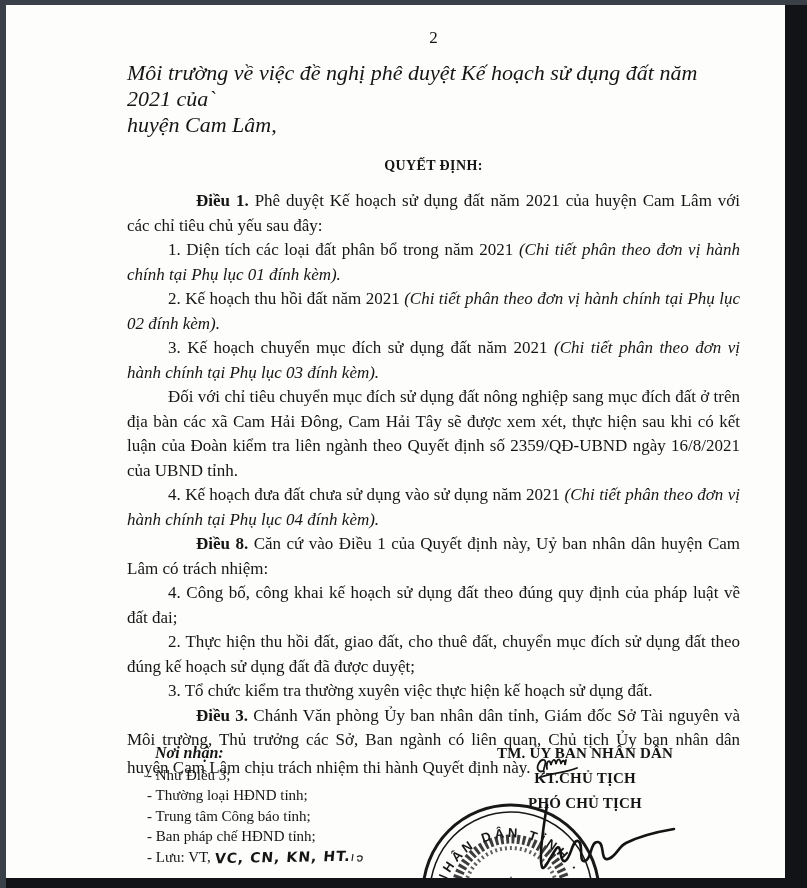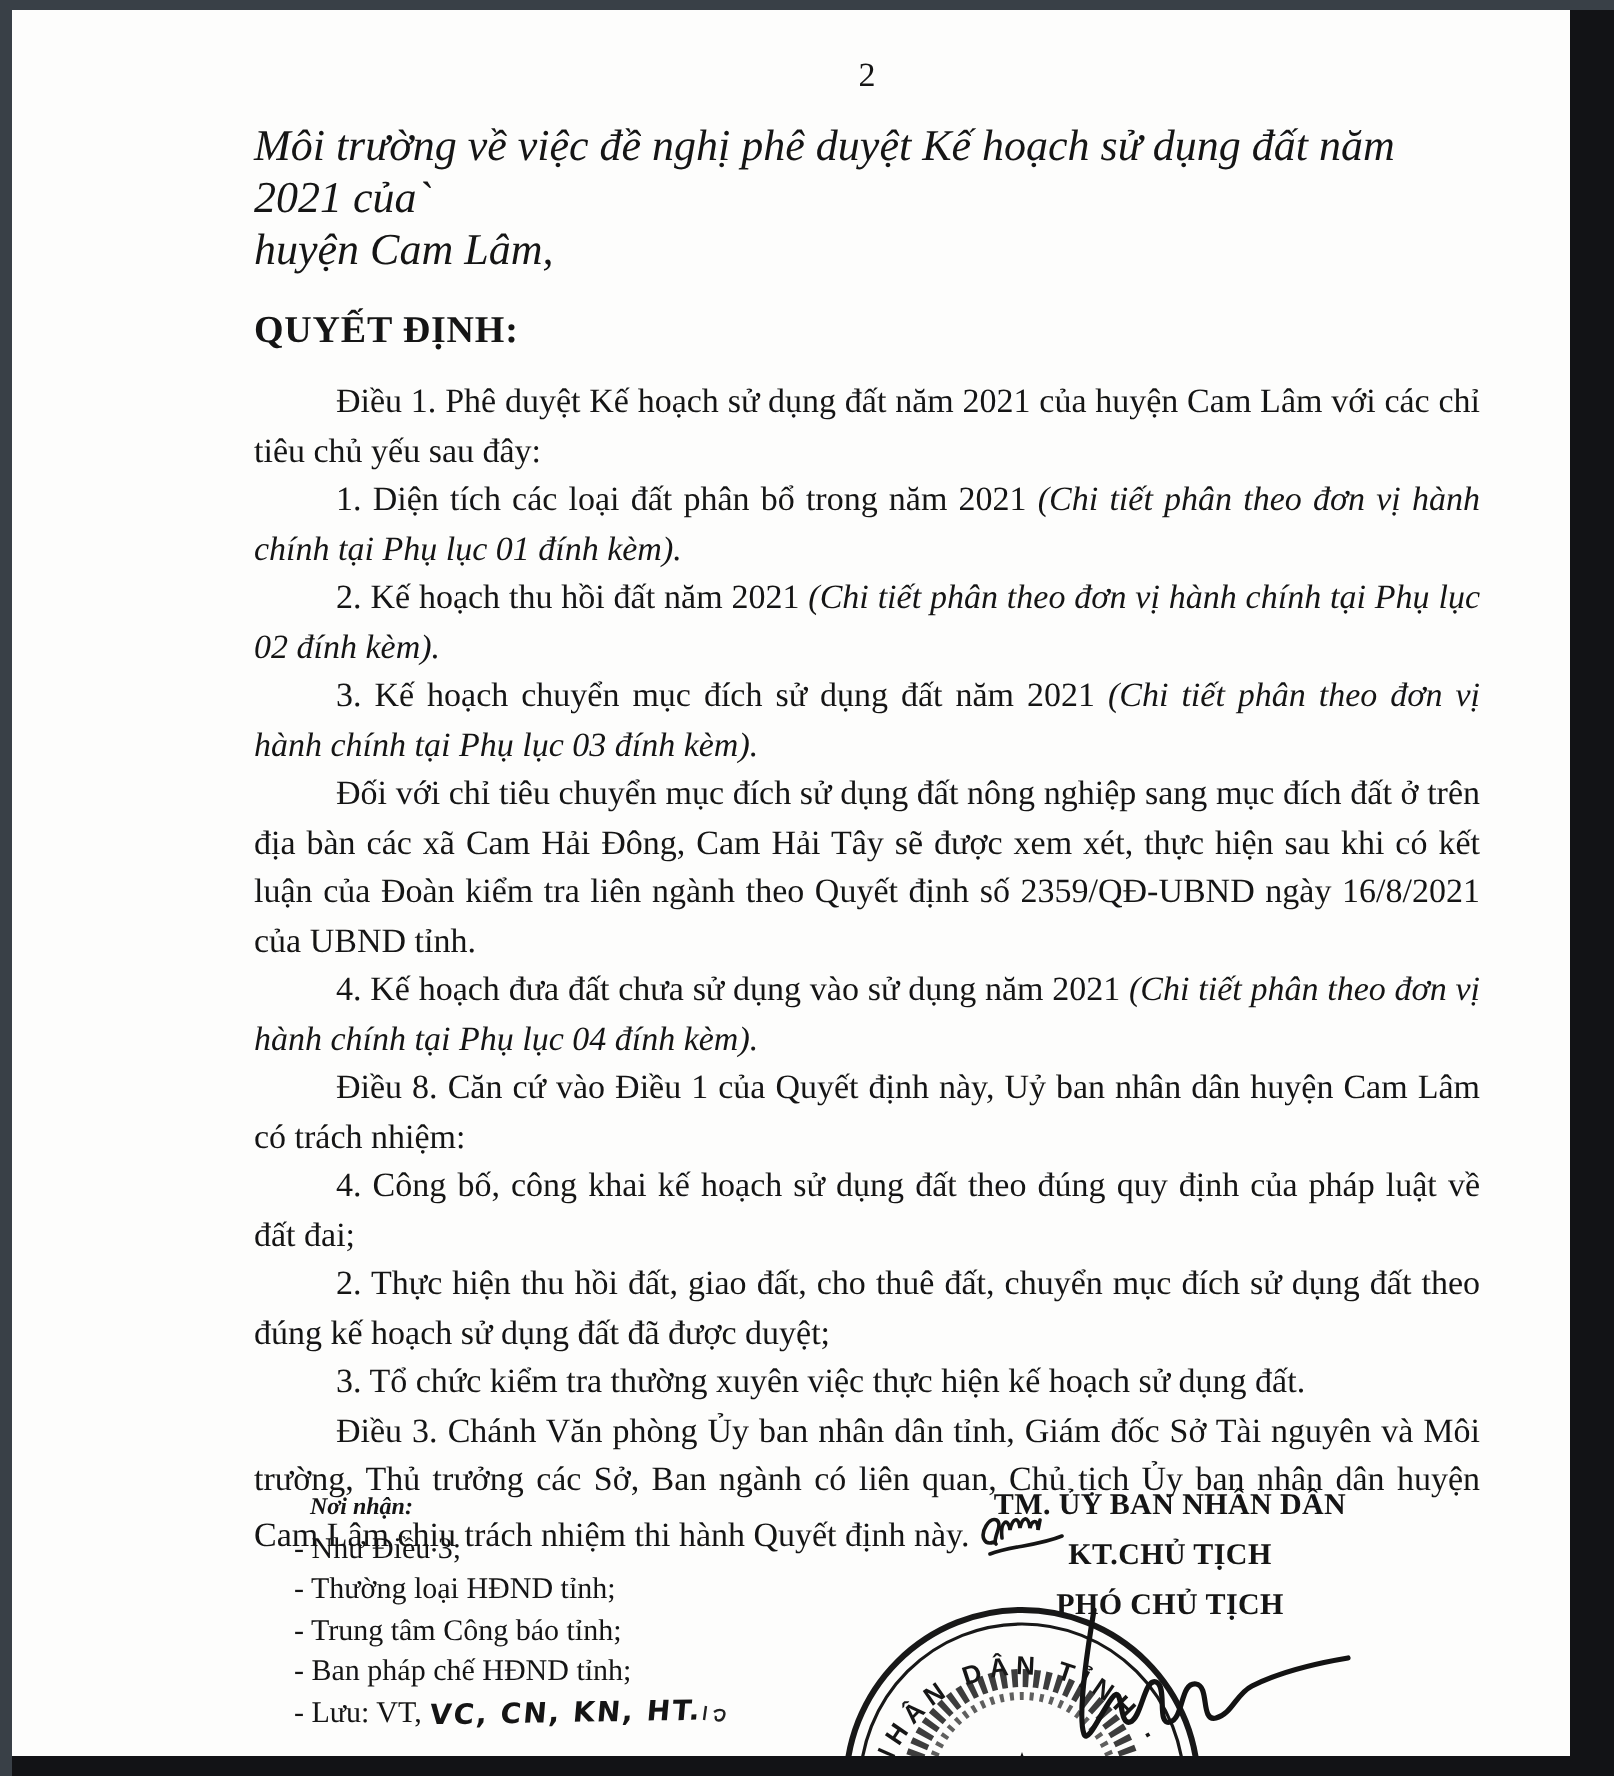--- a/index.html
+++ b/index.html
@@ -10,27 +10,27 @@
   }
   .edge-top{position:absolute;left:0;top:0;width:807px;height:5px;background:#394047;}
   .edge-left{position:absolute;left:0;top:0;width:6px;height:888px;background:#394047;}
   .page{
     position:absolute;left:6px;top:5px;width:779px;height:873px;
     background:#fdfdfc;color:#151515;overflow:hidden;
   }
   .doc{margin:21px 0 0 121px;width:613px;font-size:17px;line-height:24.5px;}
   .pagenum{text-align:center;font-size:17px;margin-bottom:9px;}
   .preamble{font-style:italic;font-size:22px;line-height:26px;}
-  .title{font-weight:bold;font-size:19px;letter-spacing:.4px;margin:16px 0 11px 0;}
+  .title{text-align:center;font-weight:bold;font-size:14px;letter-spacing:.4px;margin:16px 0 11px 0;}
   p.body{margin:0;text-align:justify;text-indent:41px;}
-  .b{font-weight:normal;}
+  .b{font-weight:bold;margin-left:28px;}
   .i{font-style:italic;}
   .paraph{vertical-align:-6px;margin-left:2px;}
   .recipients{position:absolute;left:141px;top:738px;font-size:15px;line-height:20.5px;}
-  .recipients .head{font-weight:bold;font-style:italic;font-size:12px;margin-left:8px;margin-bottom:1px;}
+  .recipients .head{font-weight:bold;font-style:italic;font-size:16px;margin-left:8px;margin-bottom:1px;}
   .hw{
     font-family:"DejaVu Sans",sans-serif;font-weight:bold;font-size:14px;
     letter-spacing:1px;display:inline-block;transform:skewX(-6deg) rotate(-1deg);
   }
   .sigblock{
     position:absolute;left:434px;top:736px;width:290px;text-align:center;
     font-weight:bold;font-size:15px;line-height:25px;letter-spacing:.2px;
   }
   .seal{position:absolute;left:409px;top:792px;}
   .signature{position:absolute;left:520px;top:796px;}

